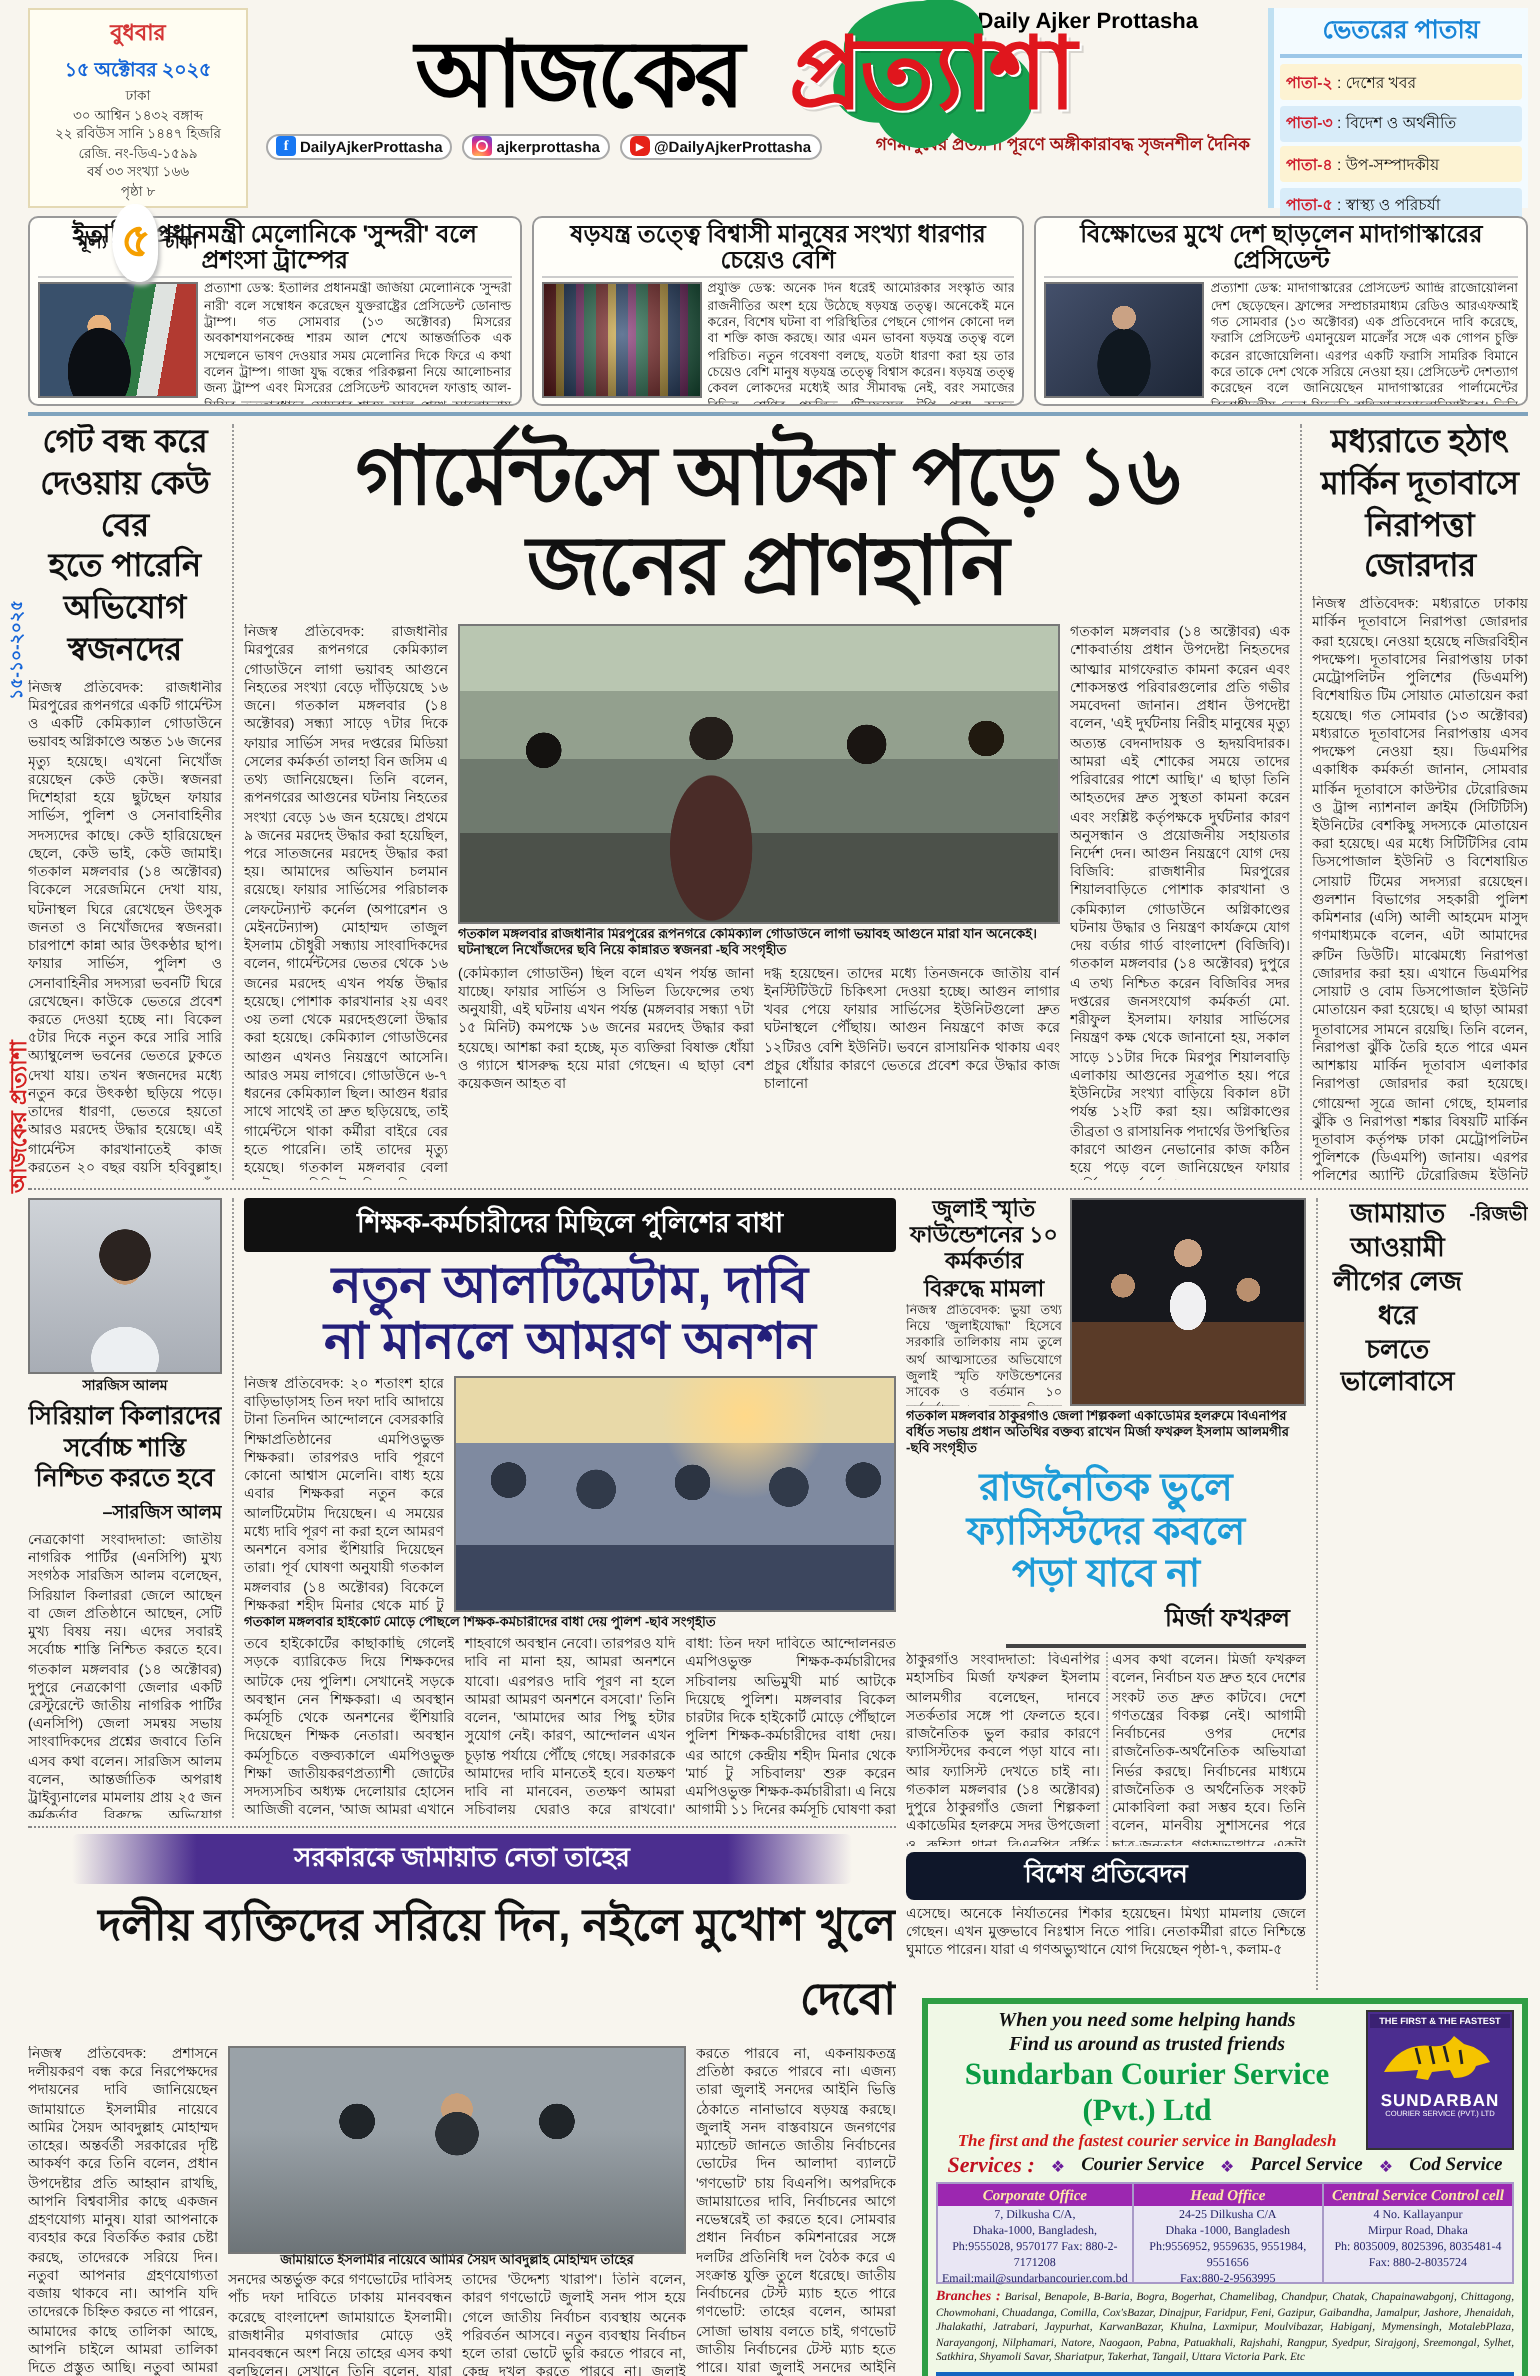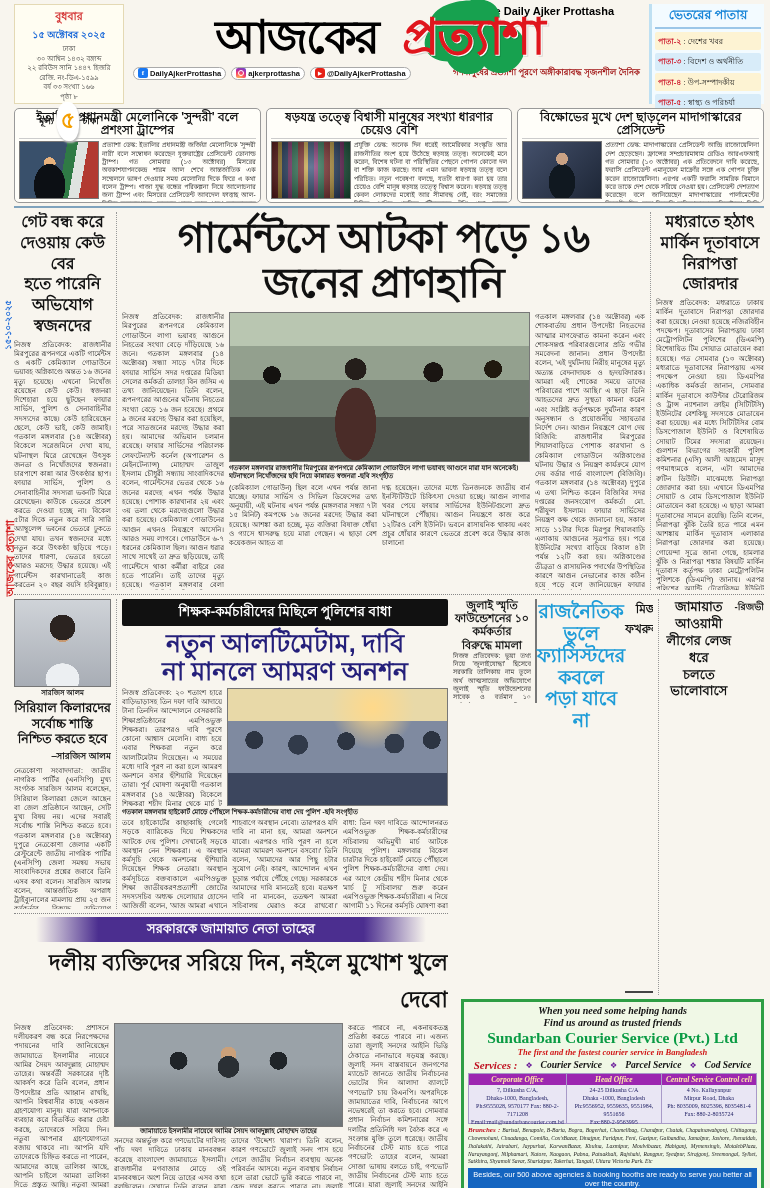--- a/index.html
+++ b/index.html
@@ -29,21 +29,21 @@
 .logo-red{position:relative;z-index:1;font-size:50px;font-weight:bold;color:#e0161d;letter-spacing:-2px;line-height:1;text-shadow:1px 1px 0 #fff,2px 2px 0 #00000022}
 .logo-bottom{display:flex;justify-content:space-between;align-items:center;margin-top:4px;padding:0 4px}
 #social{display:flex;gap:5px;align-items:center}
 .soc{display:flex;align-items:center;gap:2px;border:1px solid #aaa;border-radius:8px;background:#fff;padding:0 4px;font-size:7.5px;font-weight:bold;height:13px}
 .sic{width:10px;height:10px;border-radius:2px;display:inline-flex;align-items:center;justify-content:center;color:#fff;font-size:7px;font-weight:bold;font-family:"Liberation Serif",serif}
 .sic-fb{background:#1877f2}
 .sic-ig{background:radial-gradient(circle at 30% 110%,#fdcb52,#fd4a62 45%,#b32ba5 70%,#4f5bd5);position:relative}
 .sic-ig::after{content:"";position:absolute;inset:2px;border:1px solid #fff;border-radius:3px}
 .sic-yt{background:#e62117;border-radius:3px;font-size:5px}
 #slogan{color:#a11616;font-size:8.5px;font-weight:bold}
-#indexbox{width:115px;flex:none;background:#f3fbff;border-left:3px solid #bfe0f2;padding:2px 3px}
+#indexbox{width:130px;flex:none;background:#f3fbff;border-left:3px solid #bfe0f2;padding:2px 3px}
 #idx-title{color:#1a86d8;font-weight:bold;font-size:12.5px;text-align:center;border-bottom:2px solid #9cc7e8;margin-bottom:3px;padding-bottom:1px}
 .idx-item{font-size:7.8px;padding:2.5px 3px;margin-bottom:2.5px;border-radius:2px;white-space:nowrap;overflow:hidden}
 .idx-a{background:#fdf3d3}.idx-b{background:#d8ecf9}
 .idx-pg{color:#d02030;font-weight:bold}
 
 
 #strip{display:flex;gap:5px;height:100px;margin-top:4px;border-bottom:2px solid #7fa3bd;padding-bottom:3px}
 .nbox{border:1px solid #999;border-radius:5px;padding:2px 4px;flex:1;overflow:hidden;background:#fffef9}
 .nb-h{font-size:12px;font-weight:bold;text-align:center;line-height:1.1;border-bottom:1px solid #ccc;padding-bottom:1px}
 .nb-body{display:flex;gap:3px;margin-top:2px}
@@ -88,21 +88,21 @@
 .taher-h{font-size:22px;font-weight:bold;text-align:right;padding:3px 0 4px}
 #taher-row{display:flex;gap:5px;flex:1;overflow:hidden}
 .ta-c1{width:95px;flex:none}
 #taher-mid{flex:1;display:flex;flex-direction:column;overflow:hidden}
 .ta-ph{height:104px}
 #taher-2col{display:flex;gap:5px;flex:1;margin-top:1px;overflow:hidden}
 .ta-c4{width:100px;flex:none}
 
 #lower-right{flex:1;display:flex;flex-direction:column;overflow:hidden}
 #lr-cols{display:flex;gap:5px;height:396px;overflow:hidden}
-#lr-main{flex:1;display:flex;flex-direction:row;overflow:hidden}
+#lr-main{flex:1;display:flex;flex-direction:column;overflow:hidden}
 #jrow{display:flex;gap:4px;height:104px}
 #july{width:78px;flex:none;overflow:hidden}
 .j-h{font-size:11px;font-weight:bold;text-align:center;line-height:1.2;white-space:pre-line}
 .f-ph{flex:1}
 .f-cap{margin:2px 0}
 .f-h{color:#1e9cd8;font-size:19px;font-weight:bold;text-align:center;line-height:1.15;white-space:pre-line;padding-top:2px}
 .f-by{text-align:right;font-size:12px;font-weight:bold;padding:1px 8px 2px 0;border-bottom:2px solid #444;width:75%;margin-left:auto;margin-bottom:2px}
 #fbody{flex:1;column-count:2;column-gap:6px;column-rule:1px dotted #aaa}
 #special-bar{background:#0f172a;color:#fff;font-size:12.5px;font-weight:bold;text-align:center;border-radius:4px;padding:2px 0;margin:3px 0}
 #ftail{height:42px}
@@ -354,20 +354,29 @@
       </div>
 
       <div id="ad">
         <div id="ad-top">
           <div id="ad-left">
             <div class="ad-tag">When you need some helping hands</div>
             <div class="ad-tag">Find us around as trusted friends</div>
             <div id="ad-company">Sundarban Courier Service (Pvt.) Ltd</div>
             <div id="ad-sub">The first and the fastest courier service in Bangladesh</div>
           </div>
+          <div id="ad-logo">
+            <div id="ad-badge">THE FIRST &amp; THE FASTEST</div>
+            <svg width="64" height="26" viewBox="0 0 64 26">
+              <path d="M4 22 q8-15 24-13 q7 1 11-5 l5 4 q9 2 13 9 l-7 2 q-2 6-11 6 l-2-4 -9 1 -2 4 -6-1 1-4 q-9 1-17 1z" fill="#f5c400"></path>
+              <path d="M20 10 l2 8 M27 9 l2 9 M34 9 l2 8 M42 11 l1 7" stroke="#222" stroke-width="1.4" fill="none"></path>
+            </svg>
+            <div id="ad-logo-title">SUNDARBAN</div>
+            <div id="ad-logo-sub">COURIER SERVICE (PVT.) LTD</div>
+          </div>
         </div>
 
         <div id="ad-services">
           <span id="svc-label">Services :</span>
           <span class="dia">❖</span>
           <span class="svc">Courier Service</span>
           <span class="dia">❖</span>
           <span class="svc">Parcel Service</span>
           <span class="dia">❖</span>
           <span class="svc">Cod Service</span>

